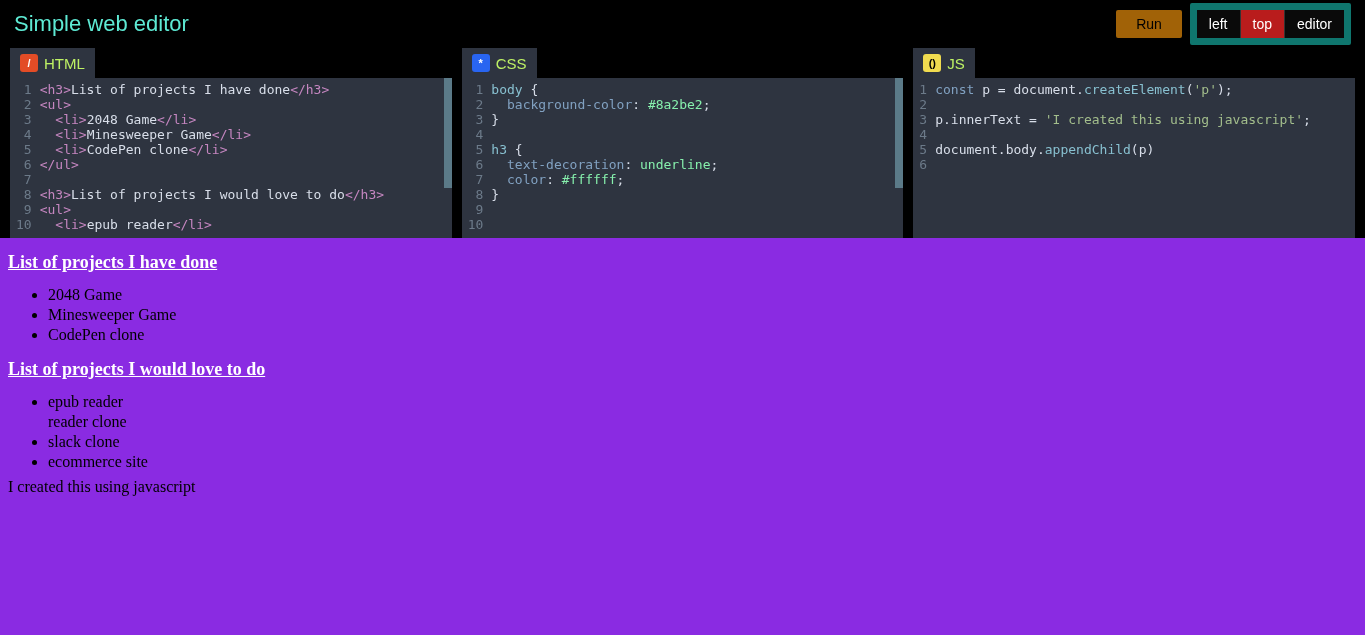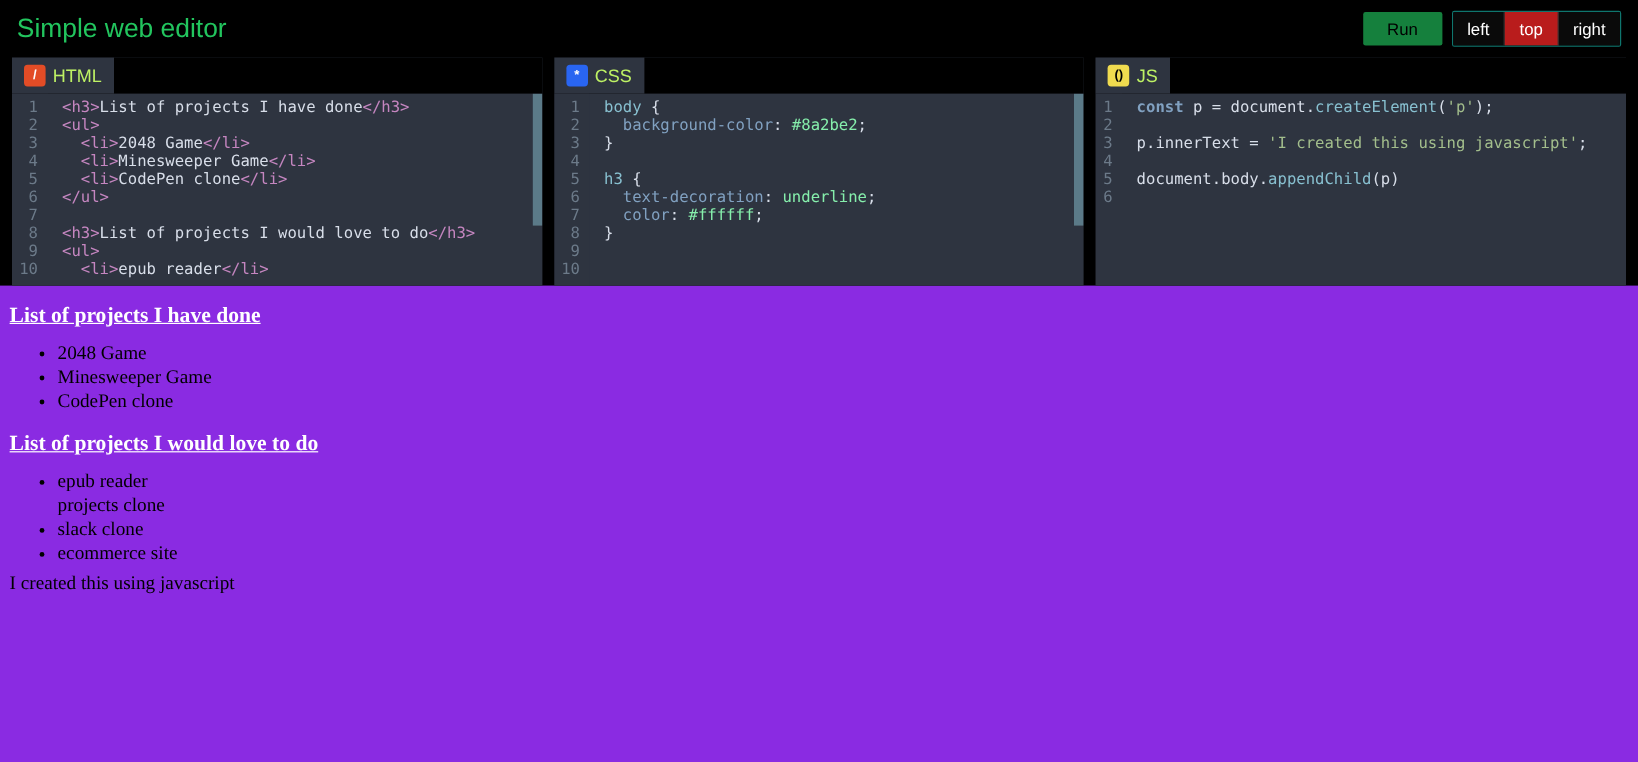--- a/index.html
+++ b/index.html
@@ -14,39 +14,39 @@
 .header {
   display: flex;
   justify-content: space-between;
   align-items: center;
   padding: 10px 14px;
   height: 48px;
 }
 .title {
   font-size: 22px;
   font-weight: normal;
-  color: #22c55e;
+  color: #5eead4;
 }
 .toolbar {
   display: flex;
   gap: 8px;
   align-items: center;
 }
 .btn-run {
-  background: #15803d;
+  background: #a16207;
   color: #000;
   border: none;
   padding: 6px 20px;
   font-size: 14px;
   cursor: pointer;
   border-radius: 2px;
 }
 .layout-btns {
   display: flex;
-  border: 1px solid #0f766e;
+  border: 7px solid #0f766e;
   border-radius: 2px;
   overflow: hidden;
 }
 .btn-layout {
   background: #0a0a0a;
   color: #fff;
   border: none;
   padding: 6px 12px;
   font-size: 14px;
   cursor: pointer;
@@ -114,21 +114,21 @@
   user-select: none;
   background: #2e3440;
 }
 .gutter div { height: 15px; }
 .code {
   padding: 4px 0;
   white-space: pre;
   flex: 1;
   overflow: hidden;
 }
-.code-line { height: 15px; margin-left: 12px; }
+.code-line { height: 15px; }
 .scroll-track {
   position: absolute;
   right: 0;
   top: 0;
   width: 8px;
   height: 100%;
 }
 .scroll-thumb {
   position: absolute;
   right: 0;
@@ -139,21 +139,21 @@
   opacity: 0.5;
 }
 
 
 .tag { color: #c586c0; }
 .txt { color: #d8dee9; }
 .sel { color: #88c0d0; }
 .prop { color: #81a1c1; }
 .val { color: #86efac; }
 .punc { color: #d8dee9; }
-.kw { color: #81a1c1; font-weight: bold; }
+.kw { color: #81a1c1; }
 .str { color: #a3be8c; }
 .fn { color: #88c0d0; }
 .ident { color: #d8dee9; }
 
 .output {
   background: #8a2be2;
   height: 397px;
   padding: 14px 8px;
   color: #000;
   font-family: 'Times New Roman', serif;
@@ -181,21 +181,21 @@
 </head>
 <body>
 
 <div class="header">
   <div class="title">Simple web editor</div>
   <div class="toolbar">
     <button class="btn-run">Run</button>
     <div class="layout-btns">
       <button class="btn-layout">left</button>
       <button class="btn-layout active">top</button>
-      <button class="btn-layout">right</button>
+      <button class="btn-layout">editor</button>
     </div>
   </div>
 </div>
 
 <div class="panels">
 
   <div class="panel">
     <div class="panel-header">
       <div class="tab">
         <span class="tab-icon icon-html">/</span>
@@ -274,18 +274,18 @@
 <div class="output">
   <h3>List of projects I have done</h3>
   <ul id="out-list1">
       <li>2048 Game</li>
       <li>Minesweeper Game</li>
       <li>CodePen clone</li>
     </ul>
   <h3 class="second">List of projects I would love to do</h3>
   <ul id="out-list2">
       <li>epub reader</li>
-      <li class="noli">projects clone</li>
+      <li class="noli">reader clone</li>
       <li>slack clone</li>
       <li>ecommerce site</li>
     </ul>
   <p>I created this using javascript</p>
 </div>
 
 </body></html>

